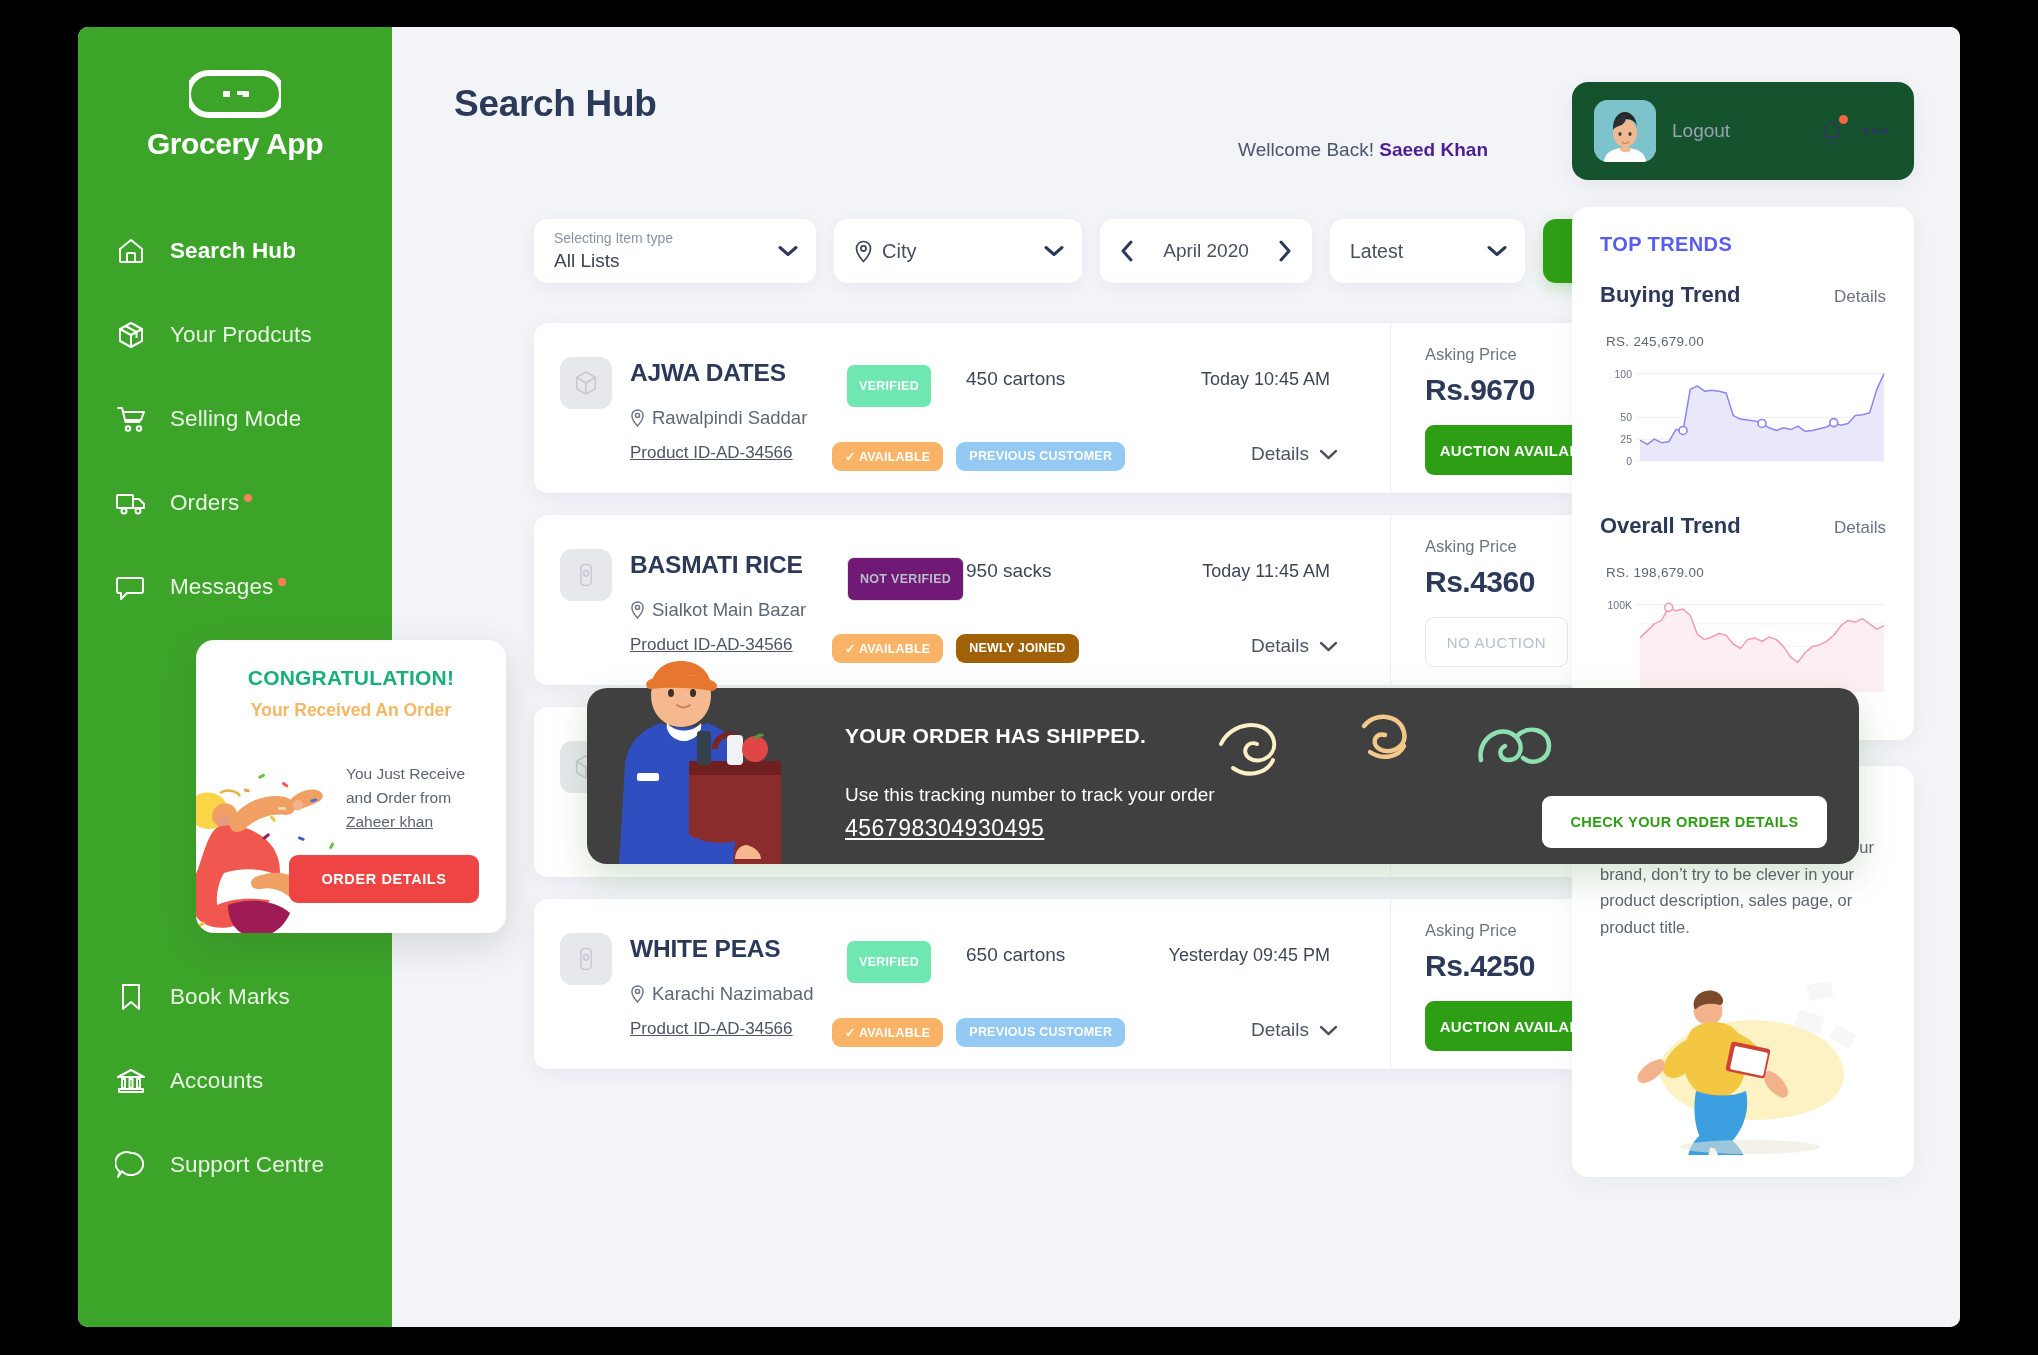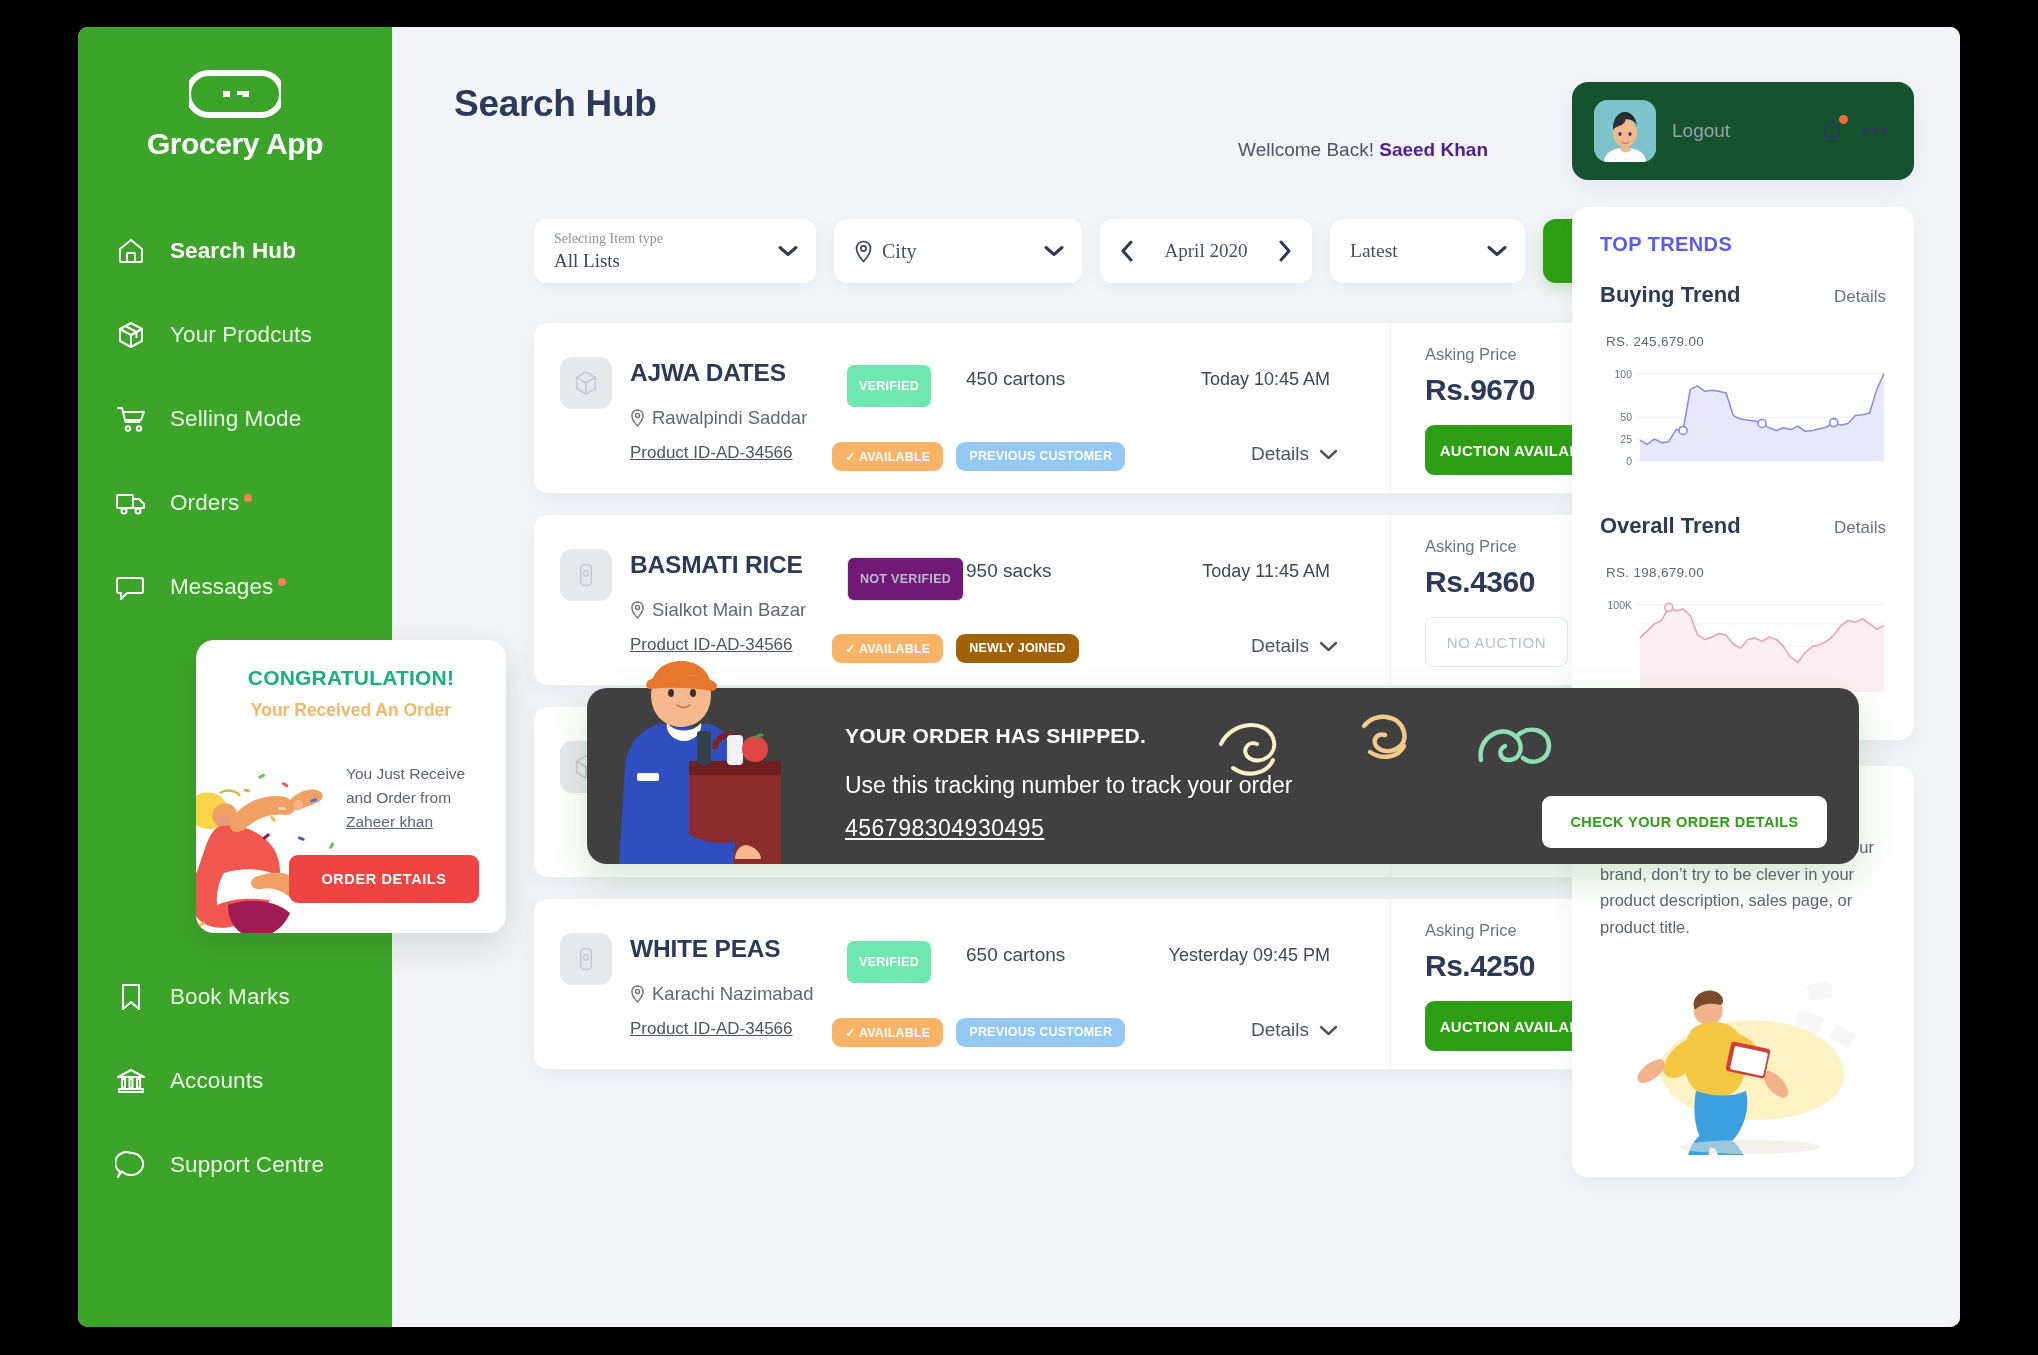--- a/index.html
+++ b/index.html
@@ -113,21 +113,21 @@
   .bell-dot {
     position: absolute; right: -2px; top: -1px;
     width: 9px; height: 9px; border-radius: 50%; background: #f9673f;
   }
   .dots-icon { display:flex; gap:4px; cursor:pointer;}
   .dots-icon i { width: 6px; height: 6px; border-radius: 50%; background: #2c3a5a; display:block;}
 
   
   .filters {
     position: absolute; left: 456px; top: 192px;
-    display: flex; align-items: center; gap: 18px; font-family: Liberation Serif, serif;
+    display: flex; align-items: center; gap: 18px;
   }
   .filter {
     background: #fff; border-radius: 13px; height: 64px;
     box-shadow: 0 4px 16px rgba(40,60,90,.055);
     display: flex; align-items: center; padding: 0 18px 0 20px;
     cursor: pointer;
   }
   .f-itemtype { width: 282px; justify-content: space-between; }
   .f-itemtype .lbl { font-size: 14px; color: #8b93a3; line-height: 1.25;}
   .f-itemtype .val { font-size: 19px; color: #3d4758; margin-top: 2px;}
@@ -231,22 +231,22 @@
     width: 1272px; height: 176px;
     background: #404040; border-radius: 20px;
     z-index: 30; overflow: visible;
     box-shadow: 0 14px 36px rgba(30,110,10,.18);
   }
   .shipped-title {
     position: absolute; left: 258px; top: 36px;
     color: #fff; font-size: 21px; font-weight: 700; letter-spacing: .2px;
   }
   .shipped-sub {
-    position: absolute; left: 258px; top: 84px;
-    color: #fff; font-size: 23px;
+    position: absolute; left: 258px; top: 96px;
+    color: #fff; font-size: 19px;
   }
   .shipped-track {
     position: absolute; left: 258px; top: 127px;
     color: #fff; font-size: 23px; text-decoration: underline;
     letter-spacing: .5px; cursor: pointer;
   }
   .shipped-btn {
     position: absolute; right: 32px; top: 108px;
     width: 285px; height: 52px; background: #fff; border: none;
     border-radius: 9px; color: #2e9e14; font-size: 14.5px; font-weight: 700;

